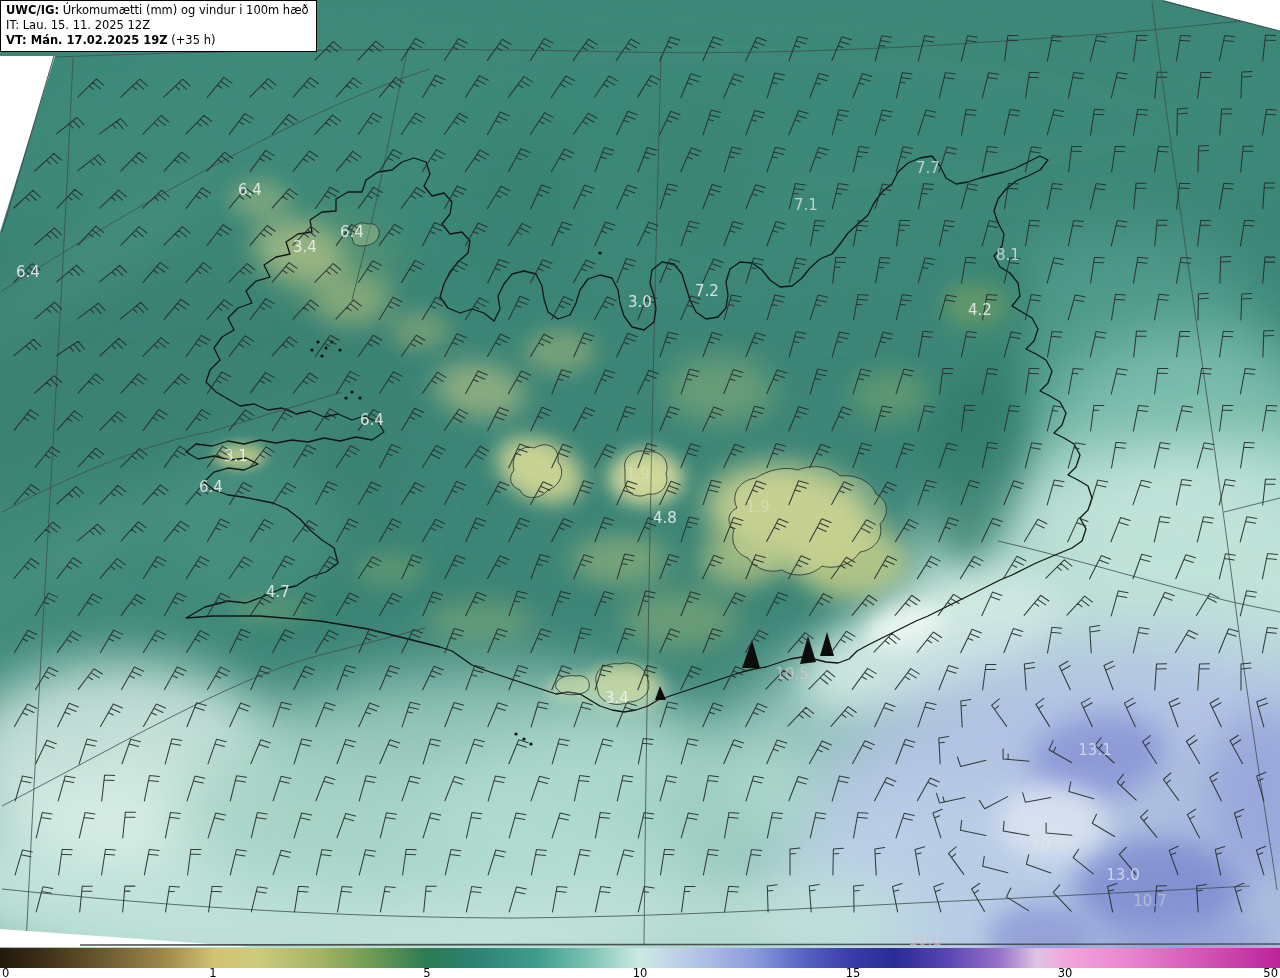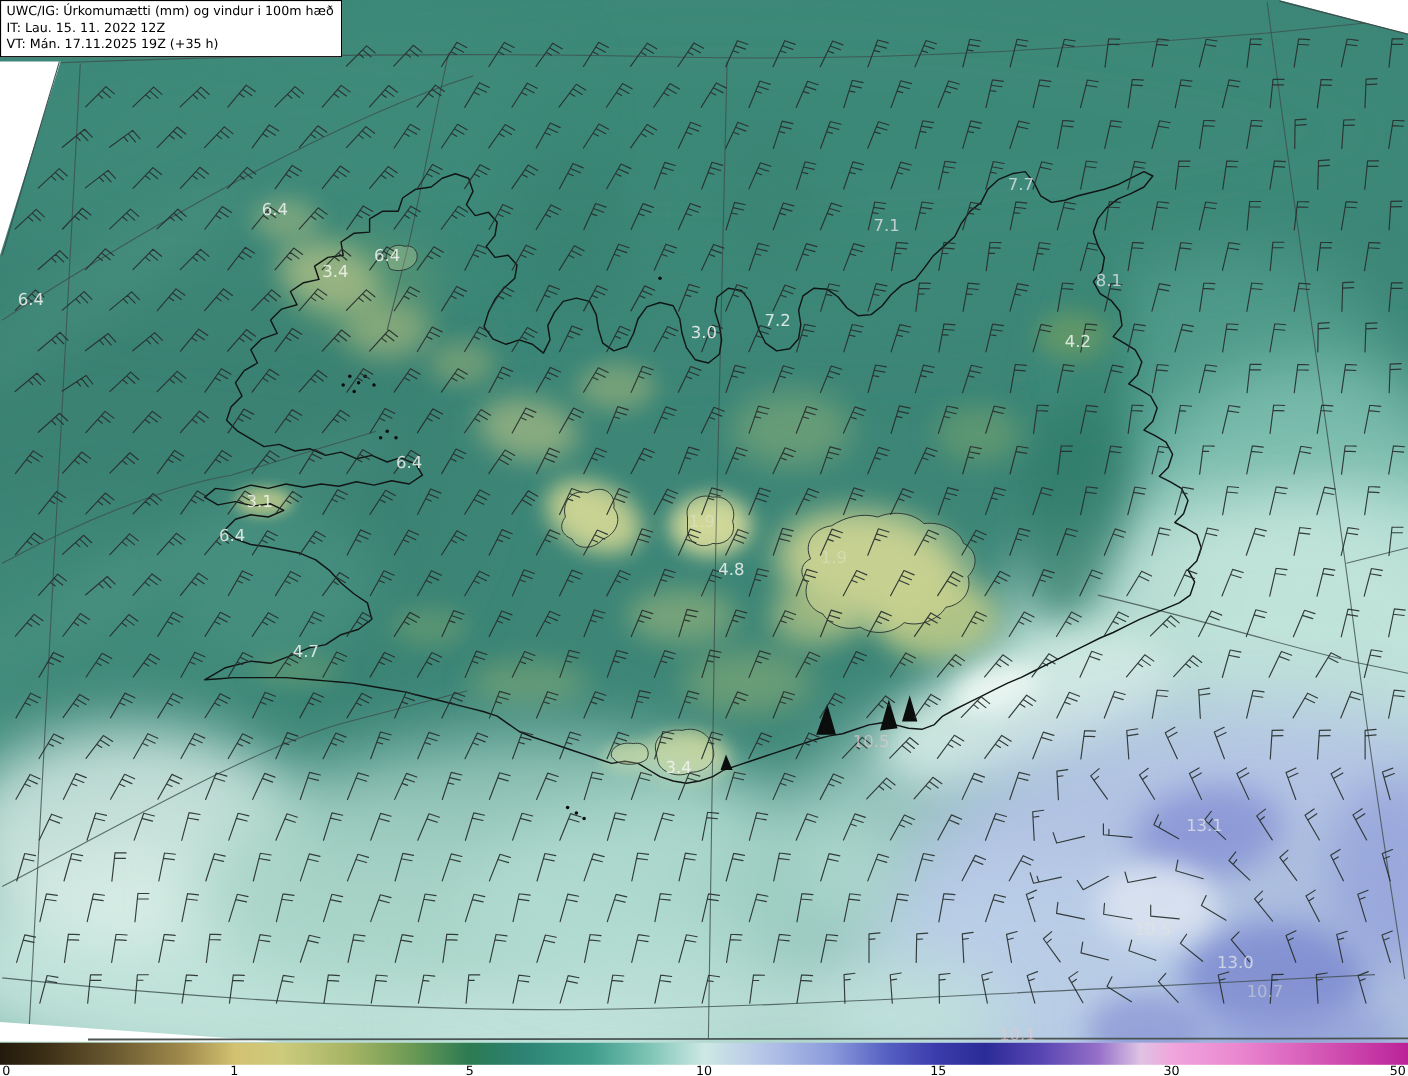--- a/index.html
+++ b/index.html
@@ -3,21 +3,21 @@
 <meta charset="utf-8">
 <style>
   html,body{margin:0;padding:0;background:#ffffff;}
   #stage{position:relative;width:1280px;height:978px;overflow:hidden;background:#ffffff;
          font-family:"DejaVu Sans","Liberation Sans",sans-serif;}
   #map-wrap{position:absolute;left:0;top:0;width:1280px;height:948px;}
   #map-svg{display:block;}
   
   #title-box{position:absolute;left:0;top:0;z-index:30;background:#ffffff;border:1px solid #000;
              padding:2px 7px 3px 5px;font-size:11.5px;line-height:1.3;color:#000;white-space:nowrap;}
-  #title-box b{font-weight:normal;text-align:right;}
+  #title-box b{font-weight:bold;text-align:right;}
   
   #colorbar{position:absolute;left:0;top:948px;width:1280px;height:20px;z-index:20;}
   #cb-ticks{position:absolute;left:0;top:966px;width:1280px;height:12px;z-index:21;background:transparent;}
   .cb-tick{position:absolute;top:0;font-size:11.5px;color:#000;transform:translateX(-50%);}
   .cb-tick.first{transform:none;}
   .cb-tick.last{transform:translateX(-100%);}
   
   text.vlab{font-family:"DejaVu Sans","Liberation Sans",sans-serif;font-size:15px;}
   .vlab.w{fill:#f2f4f0;opacity:.85;}
   .vlab.g{fill:#dde2e6;opacity:.8;}
@@ -921,22 +921,22 @@
           <text x="1048" y="850" text-anchor="middle" class="vlab f">10.5</text>
           <text x="1123" y="880" text-anchor="middle" class="vlab g">13.0</text>
           <text x="1150" y="906" text-anchor="middle" class="vlab f">10.7</text>
           <text x="925" y="945" text-anchor="middle" class="vlab p">10.1</text>
         </g>
       </svg>
   </div>
 
   <div id="title-box">
     <div><b>UWC/IG:</b><span> Úrkomumætti (mm) og vindur i 100m hæð</span></div>
-    <div><span>IT: Lau. 15. 11. 2022 12Z</span></div>
-    <div><b>VT: Mán. 17.11.2025 19Z</b><span> (+35 h)</span></div>
+    <div><span>IT: Lau. 15. 11. 2025 12Z</span></div>
+    <div><b>VT: Mán. 17.02.2025 19Z</b><span> (+35 h)</span></div>
   </div>
 
   <div id="colorbar" style="background: linear-gradient(to right, rgb(35, 26, 12) 0%, rgb(58, 45, 21) 3%, rgb(106, 89, 48) 8%, rgb(160, 138, 76) 13%, rgb(210, 194, 113) 16.7%, rgb(205, 203, 124) 20%, rgb(164, 179, 99) 25%, rgb(110, 155, 85) 29%, rgb(44, 123, 82) 33.3%, rgb(44, 130, 115) 37%, rgb(63, 157, 140) 42%, rgb(124, 195, 180) 46%, rgb(205, 233, 228) 50%, rgb(183, 199, 232) 54%, rgb(139, 155, 220) 59%, rgb(85, 96, 194) 63%, rgb(58, 58, 170) 66.7%, rgb(43, 43, 151) 70%, rgb(89, 70, 178) 74%, rgb(150, 112, 201) 78%, rgb(223, 195, 228) 81%, rgb(240, 165, 220) 83.3%, rgb(234, 134, 208) 88%, rgb(211, 85, 180) 94%, rgb(187, 35, 153) 100%);"></div>
   <div id="cb-ticks">
       <span class="cb-tick first" style="left: 2px;">0</span>
       <span class="cb-tick" style="left: 213px;">1</span>
       <span class="cb-tick" style="left: 427px;">5</span>
       <span class="cb-tick" style="left: 640px;">10</span>
       <span class="cb-tick" style="left: 853px;">15</span>
       <span class="cb-tick" style="left: 1065px;">30</span>

